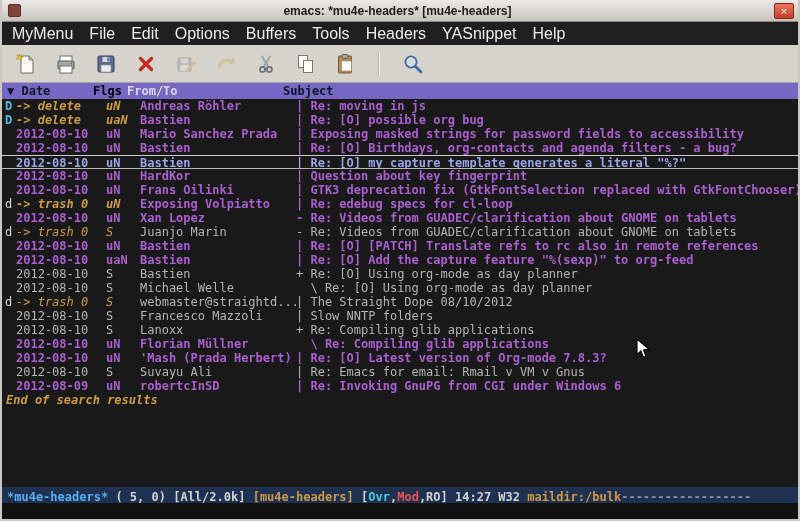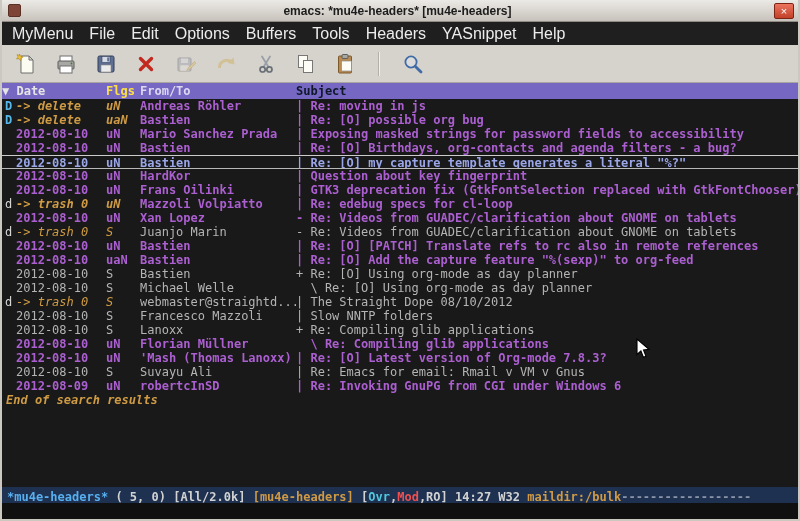--- a/index.html
+++ b/index.html
@@ -23,22 +23,22 @@
   
   .toolbar{height:38px;flex:none;display:flex;align-items:center;background:#d6d2cc;
     border-bottom:1px solid #a9a49d;padding-left:10px;gap:13px}
   .tool-btn{width:27px;height:27px;display:flex;align-items:center;justify-content:center;border-radius:3px;flex:none}
   .tool-btn.disabled{opacity:.35}
   .tool-btn span{display:flex}
   .tool-sep{width:2px;height:24px;background:#b4afa8;border-right:1px solid #f1efec;margin:0 6px;flex:none}
   
   .buffer{flex:1;display:flex;flex-direction:column;background:var(--c-buffer-bg,#191919);font-size:12px;overflow:hidden}
   .header-line{height:16px;flex:none;display:flex;background:var(--c-header-bg,#7668c2);font-weight:700;line-height:16px;white-space:pre}
-  .hl-date{width:104px;flex:none;color:#e5e5e5}
-  .hl-flags{width:34px;flex:none;color:#fde047}
+  .hl-date{width:91px;flex:none;padding-left:5px;color:#0f172a}
+  .hl-flags{width:34px;flex:none;color:#000000}
   .hl-from{width:156px;flex:none;color:#dcd8f2}
   .hl-subject{flex:1;color:#0f172a}
   .msg-list{flex:none}
   .row{display:flex;height:14px;line-height:14px;white-space:pre;overflow:hidden}
   .c-mark{width:14px;flex:none;padding-left:3px}
   .c-date{width:90px;flex:none}
   .c-flags{width:34px;flex:none}
   .c-from{width:156px;flex:none;overflow:hidden}
   .c-subject{flex:1;overflow:hidden}
   .face-unread{color:var(--c-unread,#ab5fd0);font-weight:700}
@@ -186,32 +186,32 @@
       <span class="hl-subject">Subject</span>
     </div>
     <div class="msg-list">
         <div class="row face-unread"><span class="c-mark mark-D">D</span><span class="c-date mark-target">-&gt; delete</span><span class="c-flags mark-target">uN</span><span class="c-from">Andreas Röhler</span><span class="c-subject">| Re: moving in js</span></div>
         <div class="row face-unread"><span class="c-mark mark-D">D</span><span class="c-date mark-target">-&gt; delete</span><span class="c-flags mark-target">uaN</span><span class="c-from">Bastien</span><span class="c-subject">| Re: [O] possible org bug</span></div>
         <div class="row face-unread"><span class="c-mark mark-none"></span><span class="c-date">2012-08-10</span><span class="c-flags">uN</span><span class="c-from">Mario Sanchez Prada</span><span class="c-subject">| Exposing masked strings for password fields to accessibility</span></div>
         <div class="row face-unread"><span class="c-mark mark-none"></span><span class="c-date">2012-08-10</span><span class="c-flags">uN</span><span class="c-from">Bastien</span><span class="c-subject">| Re: [O] Birthdays, org-contacts and agenda filters - a bug?</span></div>
         <div class="row face-current"><span class="c-mark mark-none"></span><span class="c-date">2012-08-10</span><span class="c-flags">uN</span><span class="c-from">Bastien</span><span class="c-subject">| Re: [O] my capture template generates a literal "%?"</span></div>
         <div class="row face-unread"><span class="c-mark mark-none"></span><span class="c-date">2012-08-10</span><span class="c-flags">uN</span><span class="c-from">HardKor</span><span class="c-subject">| Question about key fingerprint</span></div>
         <div class="row face-unread"><span class="c-mark mark-none"></span><span class="c-date">2012-08-10</span><span class="c-flags">uN</span><span class="c-from">Frans Oilinki</span><span class="c-subject">| GTK3 deprecation fix (GtkFontSelection replaced with GtkFontChooser)</span></div>
-        <div class="row face-unread"><span class="c-mark mark-d">d</span><span class="c-date mark-target">-&gt; trash 0</span><span class="c-flags mark-target">uN</span><span class="c-from">Mazzoli Volpiatto</span><span class="c-subject">| Re: edebug specs for cl-loop</span></div>
+        <div class="row face-unread"><span class="c-mark mark-d">d</span><span class="c-date mark-target">-&gt; trash 0</span><span class="c-flags mark-target">uN</span><span class="c-from">Exposing Volpiatto</span><span class="c-subject">| Re: edebug specs for cl-loop</span></div>
         <div class="row face-unread"><span class="c-mark mark-none"></span><span class="c-date">2012-08-10</span><span class="c-flags">uN</span><span class="c-from">Xan Lopez</span><span class="c-subject">- Re: Videos from GUADEC/clarification about GNOME on tablets</span></div>
         <div class="row face-seen"><span class="c-mark mark-d">d</span><span class="c-date mark-target">-&gt; trash 0</span><span class="c-flags mark-target">S</span><span class="c-from">Juanjo Marin</span><span class="c-subject">- Re: Videos from GUADEC/clarification about GNOME on tablets</span></div>
         <div class="row face-unread"><span class="c-mark mark-none"></span><span class="c-date">2012-08-10</span><span class="c-flags">uN</span><span class="c-from">Bastien</span><span class="c-subject">| Re: [O] [PATCH] Translate refs to rc also in remote references</span></div>
         <div class="row face-unread"><span class="c-mark mark-none"></span><span class="c-date">2012-08-10</span><span class="c-flags">uaN</span><span class="c-from">Bastien</span><span class="c-subject">| Re: [O] Add the capture feature "%(sexp)" to org-feed</span></div>
         <div class="row face-seen"><span class="c-mark mark-none"></span><span class="c-date">2012-08-10</span><span class="c-flags">S</span><span class="c-from">Bastien</span><span class="c-subject">+ Re: [O] Using org-mode as day planner</span></div>
         <div class="row face-seen"><span class="c-mark mark-none"></span><span class="c-date">2012-08-10</span><span class="c-flags">S</span><span class="c-from">Michael Welle</span><span class="c-subject">  \ Re: [O] Using org-mode as day planner</span></div>
         <div class="row face-seen"><span class="c-mark mark-d">d</span><span class="c-date mark-target">-&gt; trash 0</span><span class="c-flags mark-target">S</span><span class="c-from">webmaster@straightd...</span><span class="c-subject">| The Straight Dope 08/10/2012</span></div>
         <div class="row face-seen"><span class="c-mark mark-none"></span><span class="c-date">2012-08-10</span><span class="c-flags">S</span><span class="c-from">Francesco Mazzoli</span><span class="c-subject">| Slow NNTP folders</span></div>
         <div class="row face-seen"><span class="c-mark mark-none"></span><span class="c-date">2012-08-10</span><span class="c-flags">S</span><span class="c-from">Lanoxx</span><span class="c-subject">+ Re: Compiling glib applications</span></div>
         <div class="row face-unread"><span class="c-mark mark-none"></span><span class="c-date">2012-08-10</span><span class="c-flags">uN</span><span class="c-from">Florian Müllner</span><span class="c-subject">  \ Re: Compiling glib applications</span></div>
-        <div class="row face-unread"><span class="c-mark mark-none"></span><span class="c-date">2012-08-10</span><span class="c-flags">uN</span><span class="c-from">'Mash (Thomas Lanoxx)</span><span class="c-subject">| Re: [O] Latest version of Org-mode 7.8.3?</span></div>
+        <div class="row face-unread"><span class="c-mark mark-none"></span><span class="c-date">2012-08-10</span><span class="c-flags">uN</span><span class="c-from">'Mash (Prada Herbert)</span><span class="c-subject">| Re: [O] Latest version of Org-mode 7.8.3?</span></div>
         <div class="row face-seen"><span class="c-mark mark-none"></span><span class="c-date">2012-08-10</span><span class="c-flags">S</span><span class="c-from">Suvayu Ali</span><span class="c-subject">| Re: Emacs for email: Rmail v VM v Gnus</span></div>
         <div class="row face-unread"><span class="c-mark mark-none"></span><span class="c-date">2012-08-09</span><span class="c-flags">uN</span><span class="c-from">robertcInSD</span><span class="c-subject">| Re: Invoking GnuPG from CGI under Windows 6</span></div>
       </div>
     <div class="end-line">End of search results</div>
     <div class="spacer"></div>
   </div>
 
   <div class="modeline"><span class="ml-buffer-name">*mu4e-headers*</span><span class="ml-plain"> ( 5, 0) [All/2.0k] </span><span class="ml-orange">[mu4e-headers]</span><span class="ml-plain"> [</span><span class="ml-cyan">Ovr</span><span class="ml-plain">,</span><span class="ml-red">Mod</span><span class="ml-plain">,</span><span class="ml-plain">RO</span><span class="ml-plain">] </span><span class="ml-plain">14:27 W32 </span><span class="ml-orange">maildir:/bulk</span><span class="ml-dashes">------------------</span></div>
 
   <div class="minibuffer"></div>

